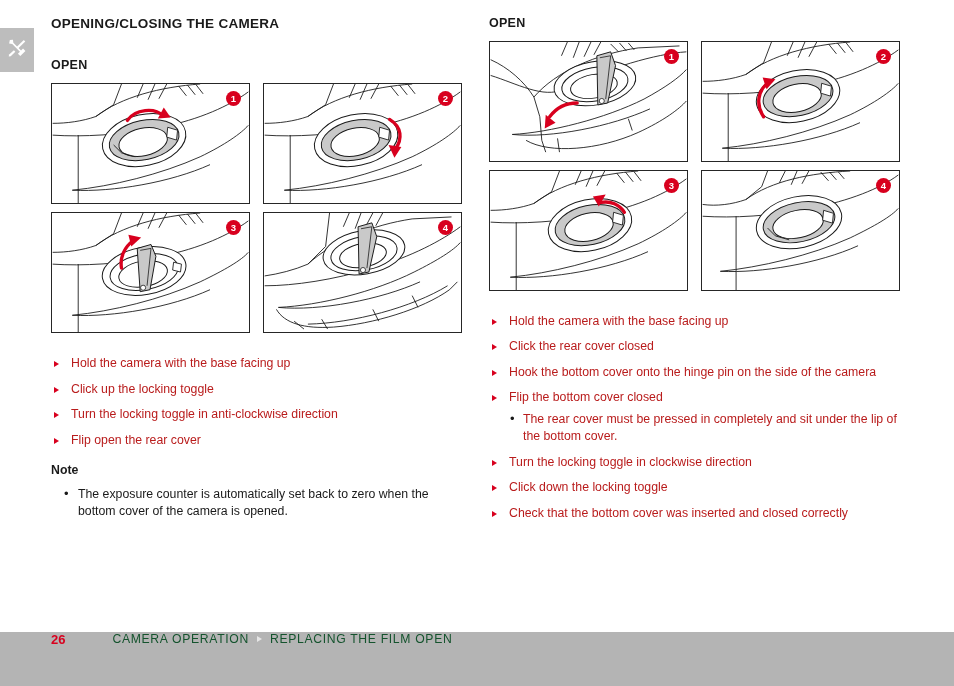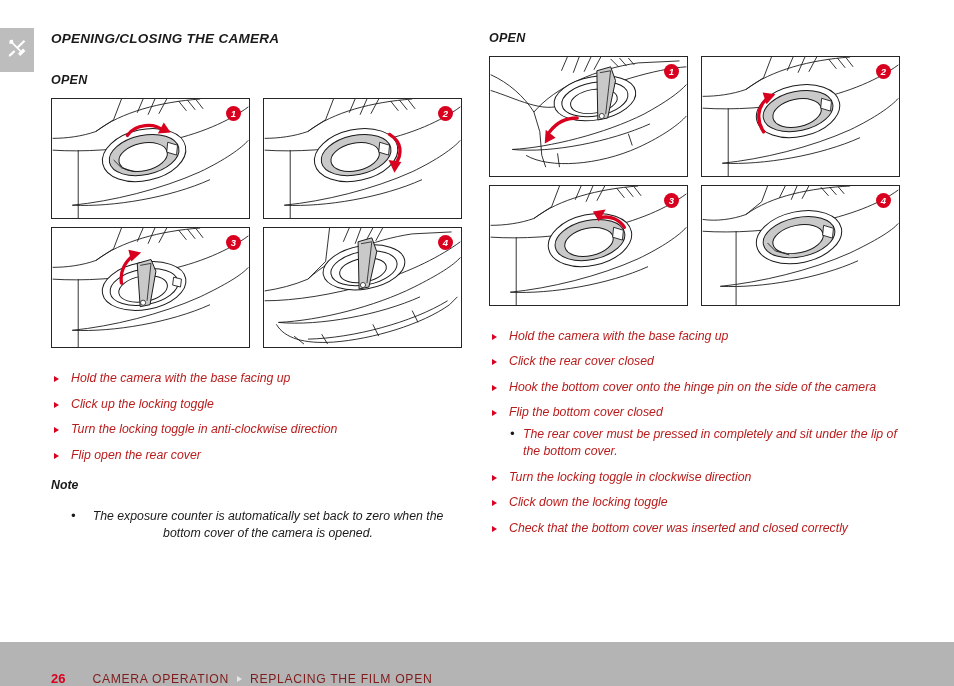--- a/index.html
+++ b/index.html
@@ -32,23 +32,22 @@
   
   .page {
     position: absolute;
     left: 0;
     top: 0;
     width: 954px;
     height: 648px;
   }
   .col {
     position: absolute;
-    top: 31px;
+    top: 16px;
     width: 416px;
-    font-style: italic;
   }
   .col-left  { left: 51px; }
   .col-right { left: 489px; }
 
   h1.section-title {
     font-size: 13.5px;
     font-weight: bold;
     letter-spacing: 0.02em;
     margin: 0 0 26px 0;
     line-height: 1.2;
@@ -139,23 +138,22 @@
     font-size: 13px;
   }
 
   .note-head {
     font-size: 12.3px;
     font-weight: bold;
     margin: 14px 0 7px 0;
   }
   ul.note-list {
     list-style: none;
-    margin: 16px;
+    margin: 9px;
     padding: 0;
-    text-align: center;
   }
   ul.note-list > li {
     position: relative;
     padding-left: 18px;
     font-size: 12.3px;
     line-height: 1.42;
   }
   ul.note-list > li::before {
     content: "\2022";
     position: absolute;
@@ -164,36 +162,36 @@
     font-size: 13px;
     color: #1a1a1a;
   }
 
   
   .footer {
     position: absolute;
     left: 0;
     bottom: 0;
     width: 954px;
-    height: 44px;
+    height: 54px;
     background: #b4b4b4;
     display: flex;
-    align-items: flex-end;
+    align-items: flex-start;
   }
   .footer .pagenum {
     color: #d8001e;
     font-weight: bold;
     font-size: 13px;
     margin-left: 51px;
   }
   .footer .crumb {
-    color: #7f1d1d;
+    color: #14532d;
     font-size: 12.2px;
     letter-spacing: 0.055em;
-    margin-left: 27px;
+    margin-left: 47px;
     display: flex;
     align-items: center;
   }
   .footer .crumb-sep {
     display: inline-block;
     width: 0;
     height: 0;
     border-left: 5px solid #e6e6e6;
     border-top: 3.5px solid transparent;
     border-bottom: 3.5px solid transparent;

